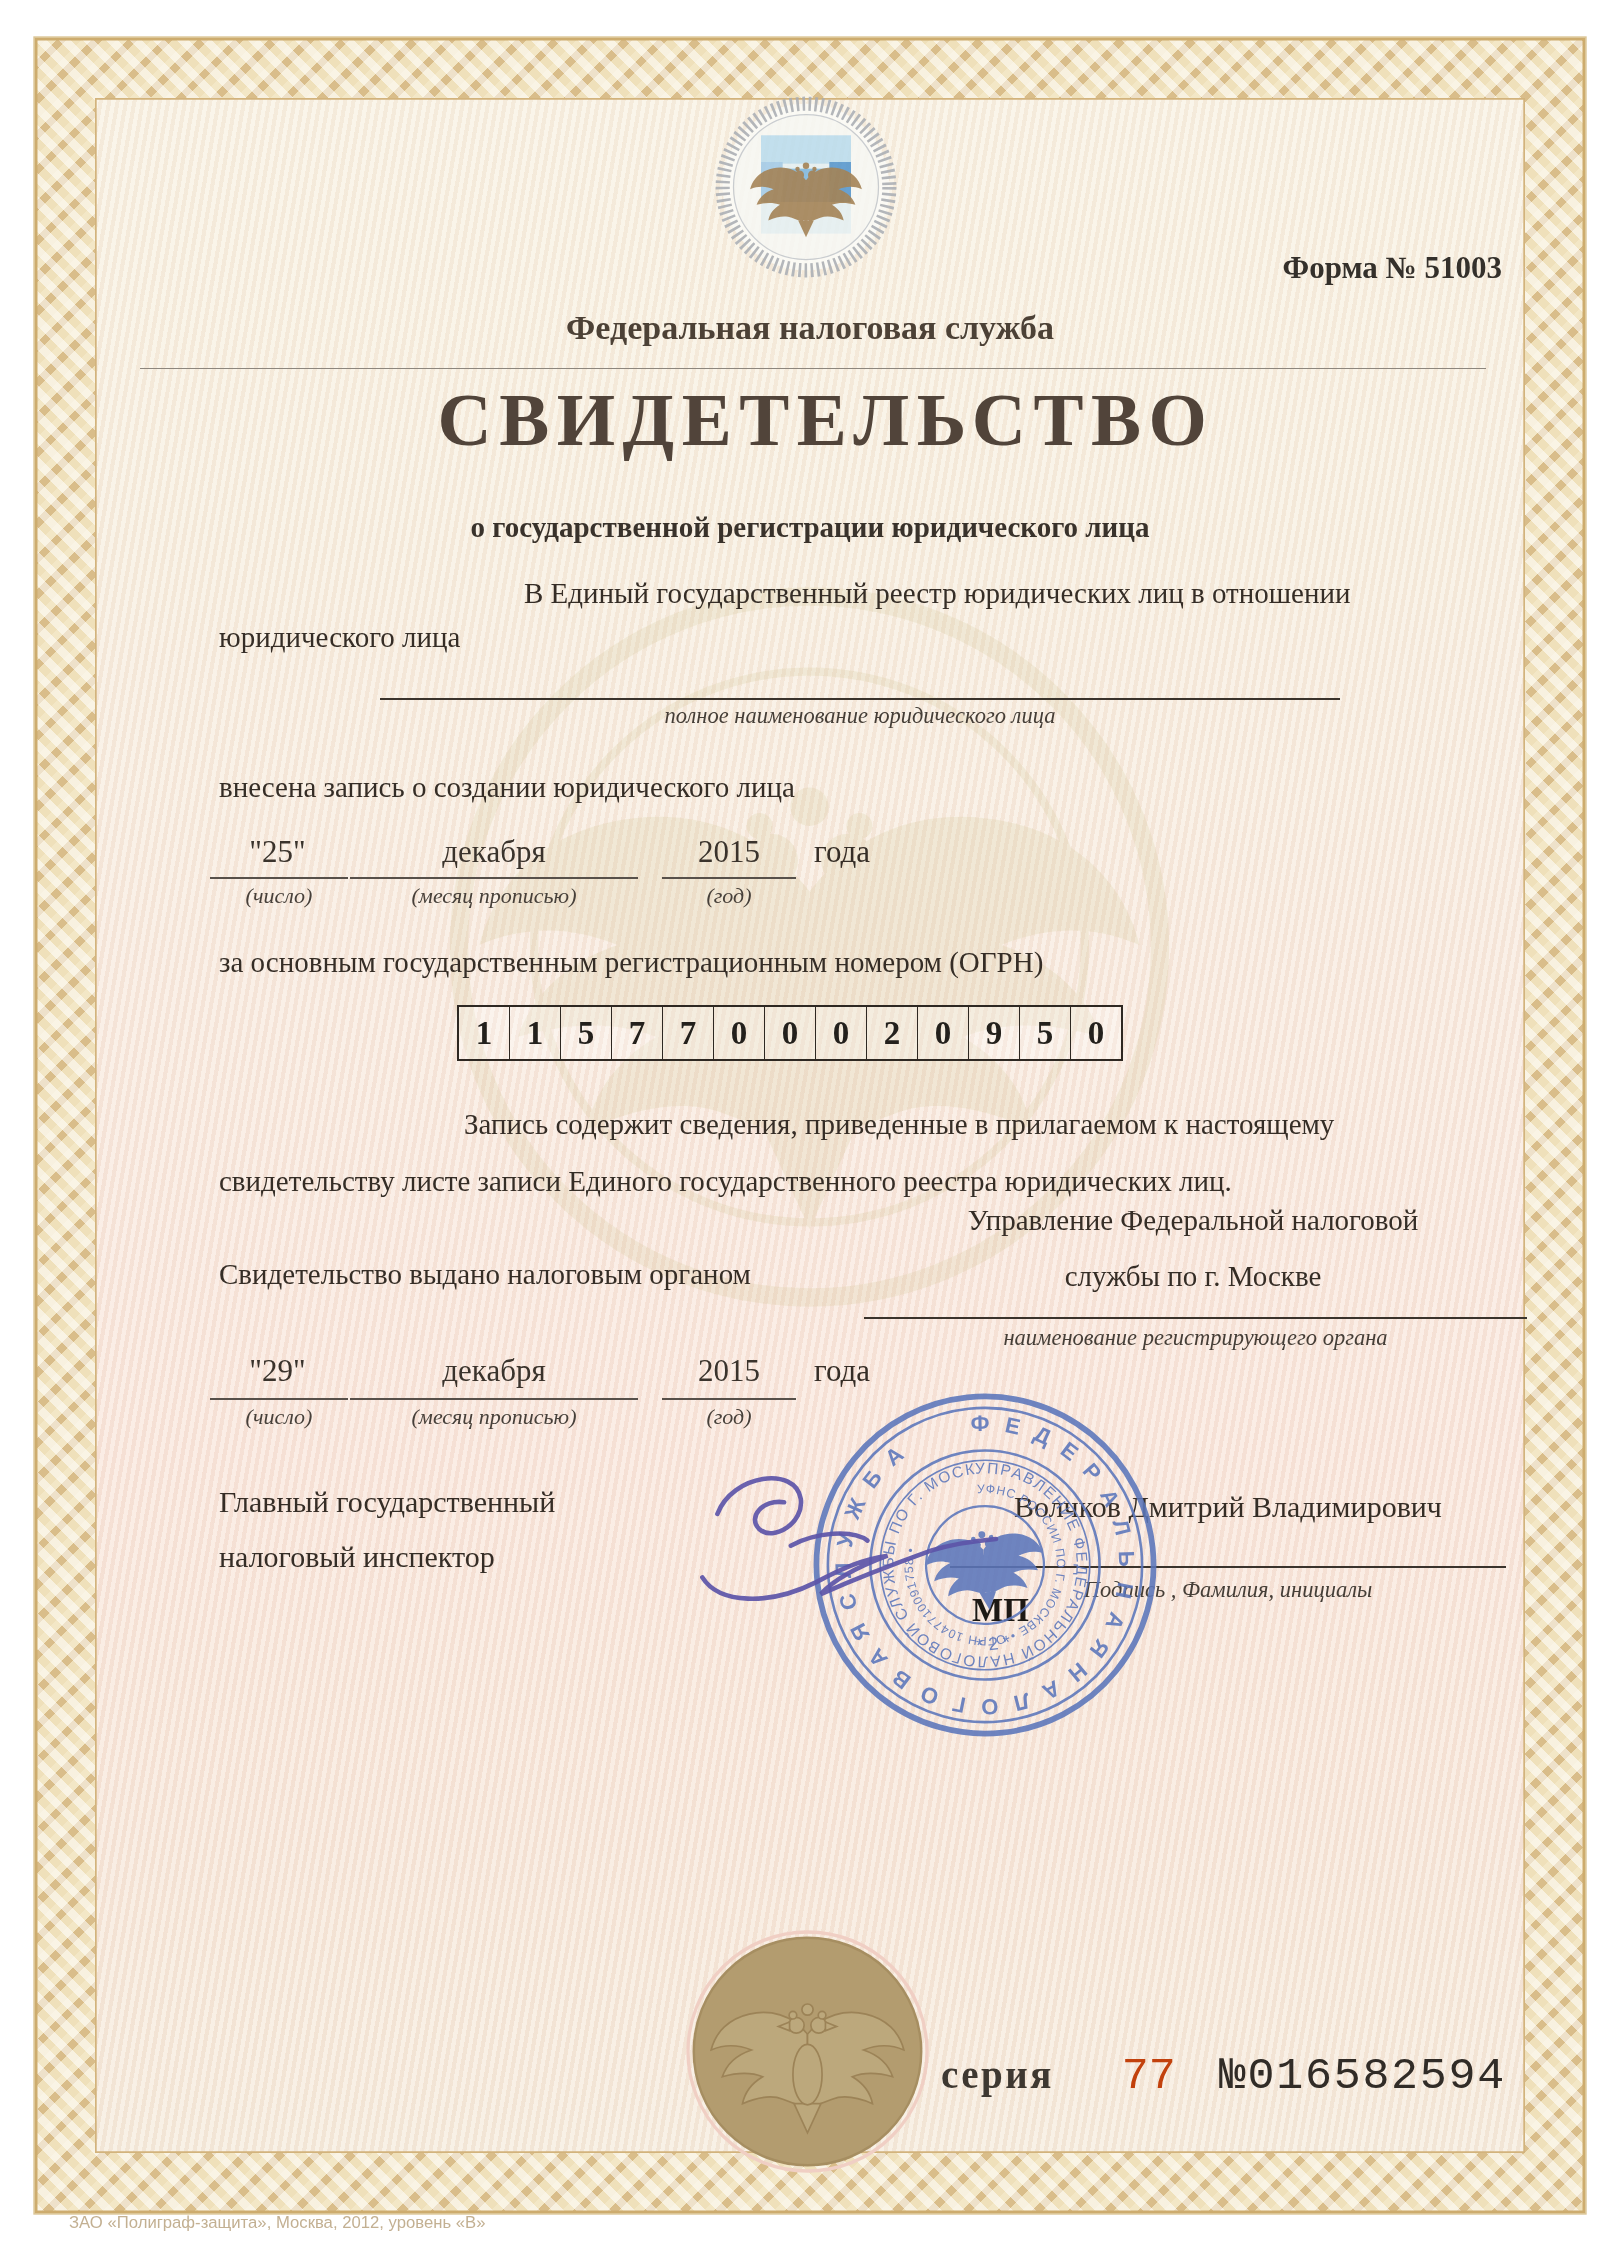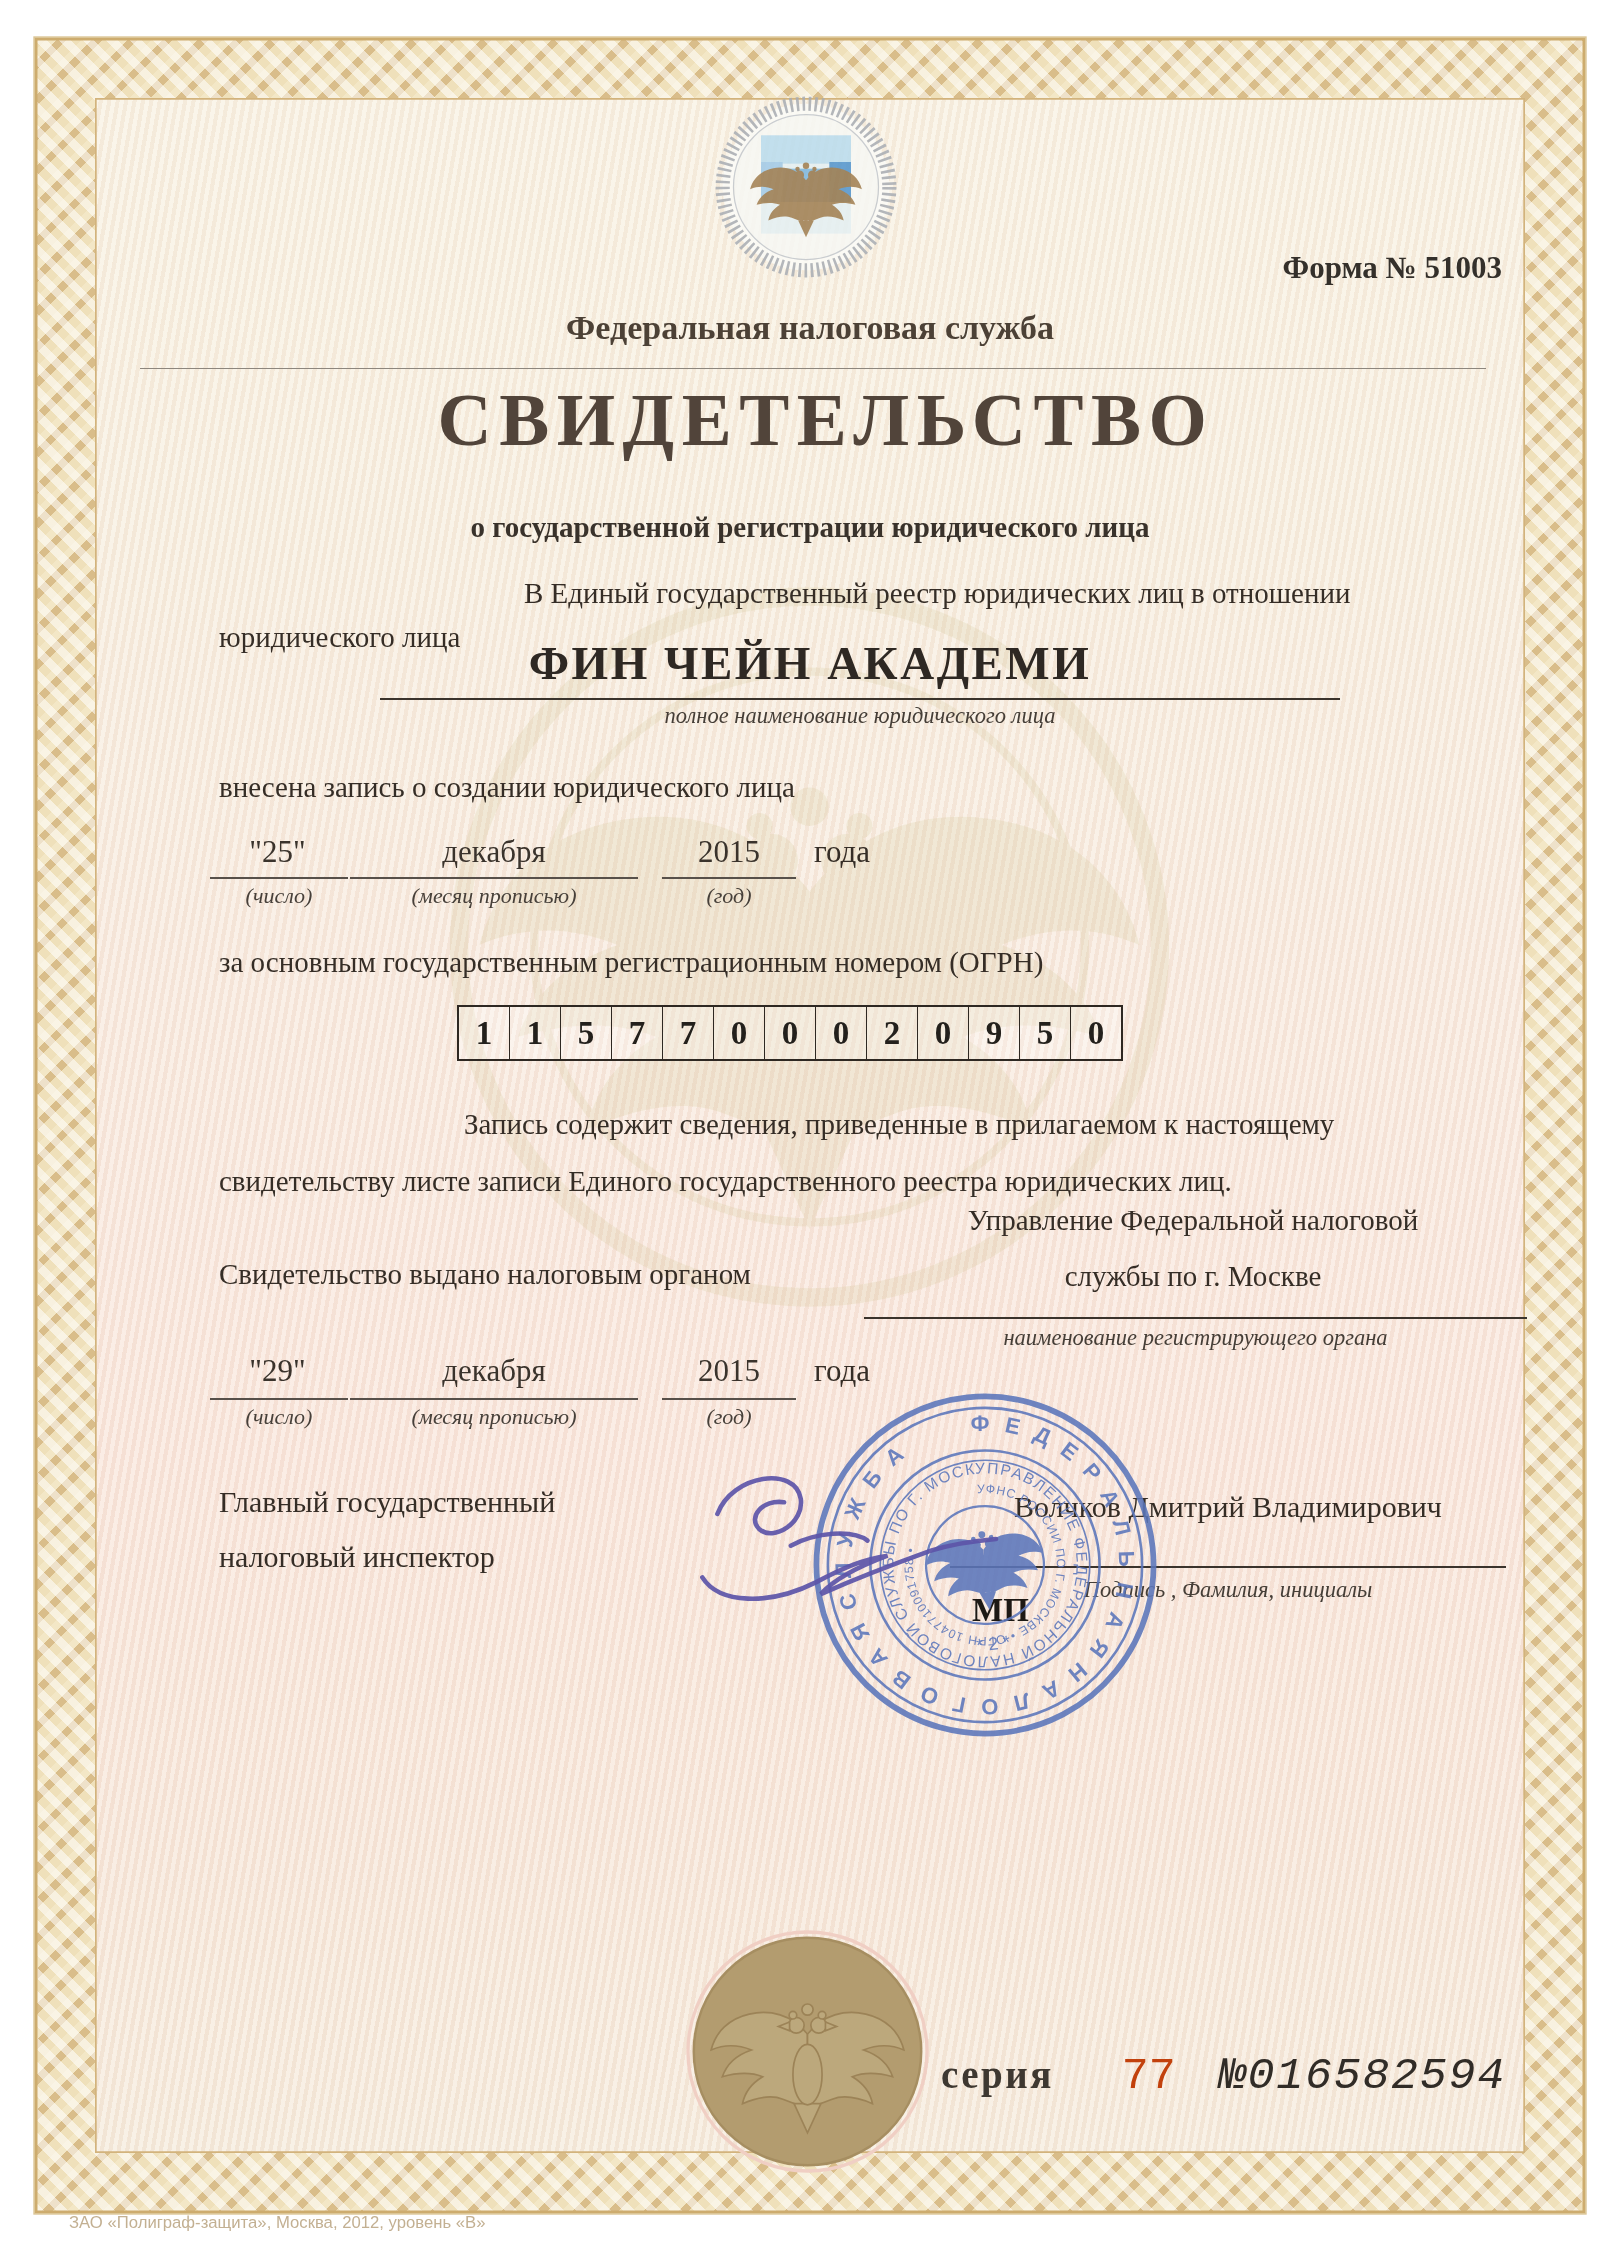--- a/index.html
+++ b/index.html
@@ -32,21 +32,21 @@
     font-size:33px;font-weight:bold;color:#23201c;}
   .ogrn .cell:last-child{border-right:none;}
   .wm{opacity:.17;color:#c9bd82;}
   .stampWrap{position:absolute;left:805px;top:1385px;width:360px;height:360px;opacity:.88;transform:rotate(-6deg);}
   .holo{position:absolute;left:711px;top:92px;width:190px;height:190px;opacity:.85;}
   .goldseal{position:absolute;left:683px;top:1927px;width:249px;height:249px;}
   .sig{position:absolute;left:689px;top:1462px;width:327px;height:184px;}
   .series{position:absolute;left:941px;top:2051px;display:flex;align-items:baseline;color:#3e3831;}
   .series .w1{font-size:39px;font-weight:bold;letter-spacing:2.5px;}
   .series .w2{font-family:"Liberation Mono","DejaVu Sans Mono",monospace;font-size:45px;margin-left:68px;color:#c2410c;}
-  .series .w3{font-family:"Liberation Mono","DejaVu Sans Mono",monospace;font-size:45px;margin-left:43px;color:#312c27;letter-spacing:1.7px;font-style:italic;}
+  .series .w3{font-family:"Liberation Mono","DejaVu Sans Mono",monospace;font-size:45px;margin-left:43px;color:#312c27;letter-spacing:1.7px;}
   .fineprint{position:absolute;left:58px;top:2213px;font-family:"Liberation Sans","DejaVu Sans",sans-serif;
     font-size:16.7px;color:#c3b092;margin-left:11px;}
 </style>
 </head>
 <body>
 
 <div class="cert">
 
   <svg width="0" height="0" style="position:absolute">
     <defs>
@@ -92,21 +92,20 @@
   <div class="abs serif-b" style="left:1168px;top:250px;width:334px;text-align:right;font-size:31px;color:#34302b;">Форма  № 51003</div>
 
   <div class="abs ctr serif-b" style="top:309px;font-size:34px;color:#4c4136;">Федеральная налоговая служба</div>
   <div class="abs rule" style="left:140px;right:134px;top:368px;"></div>
   <div class="abs ctr serif-b" style="top:377px;font-size:75px;letter-spacing:7.5px;color:#51443a;padding-left:32px;">СВИДЕТЕЛЬСТВО</div>
   <div class="abs ctr serif-b" style="top:511px;font-size:29px;color:#39322b;">о государственной регистрации юридического лица</div>
 
   <div class="abs" style="left:524px;top:577px;font-size:29px;">В Единый государственный реестр юридических лиц в отношении</div>
   <div class="abs" style="left:219px;top:621px;font-size:29px;">юридического лица</div>
 
-  <div class="abs ctr serif-b" style="top:636px;font-size:47px;letter-spacing:2.5px;color:#2e2823;">ФИН ЧЕЙН АКАДЕМИ</div>
   <div class="abs heavy-rule" style="left:380px;top:698px;width:960px;"></div>
   <div class="abs it" style="left:380px;top:703px;width:960px;text-align:center;font-size:22.5px;color:#453e37;">полное наименование юридического лица</div>
 
   <div class="abs" style="left:219px;top:771px;font-size:29px;">внесена запись о создании юридического лица</div>
 
   <div class="abs dateTxt" style="left:213px;top:834px;width:129px;">"25"</div>
   <div class="abs field-rule" style="left:210px;top:877px;width:138px;"></div>
   <div class="abs lbl" style="left:210px;top:883px;width:138px;">(число)</div>
   <div class="abs dateTxt" style="left:350px;top:834px;width:288px;">декабря</div>
   <div class="abs field-rule" style="left:350px;top:877px;width:288px;"></div>

